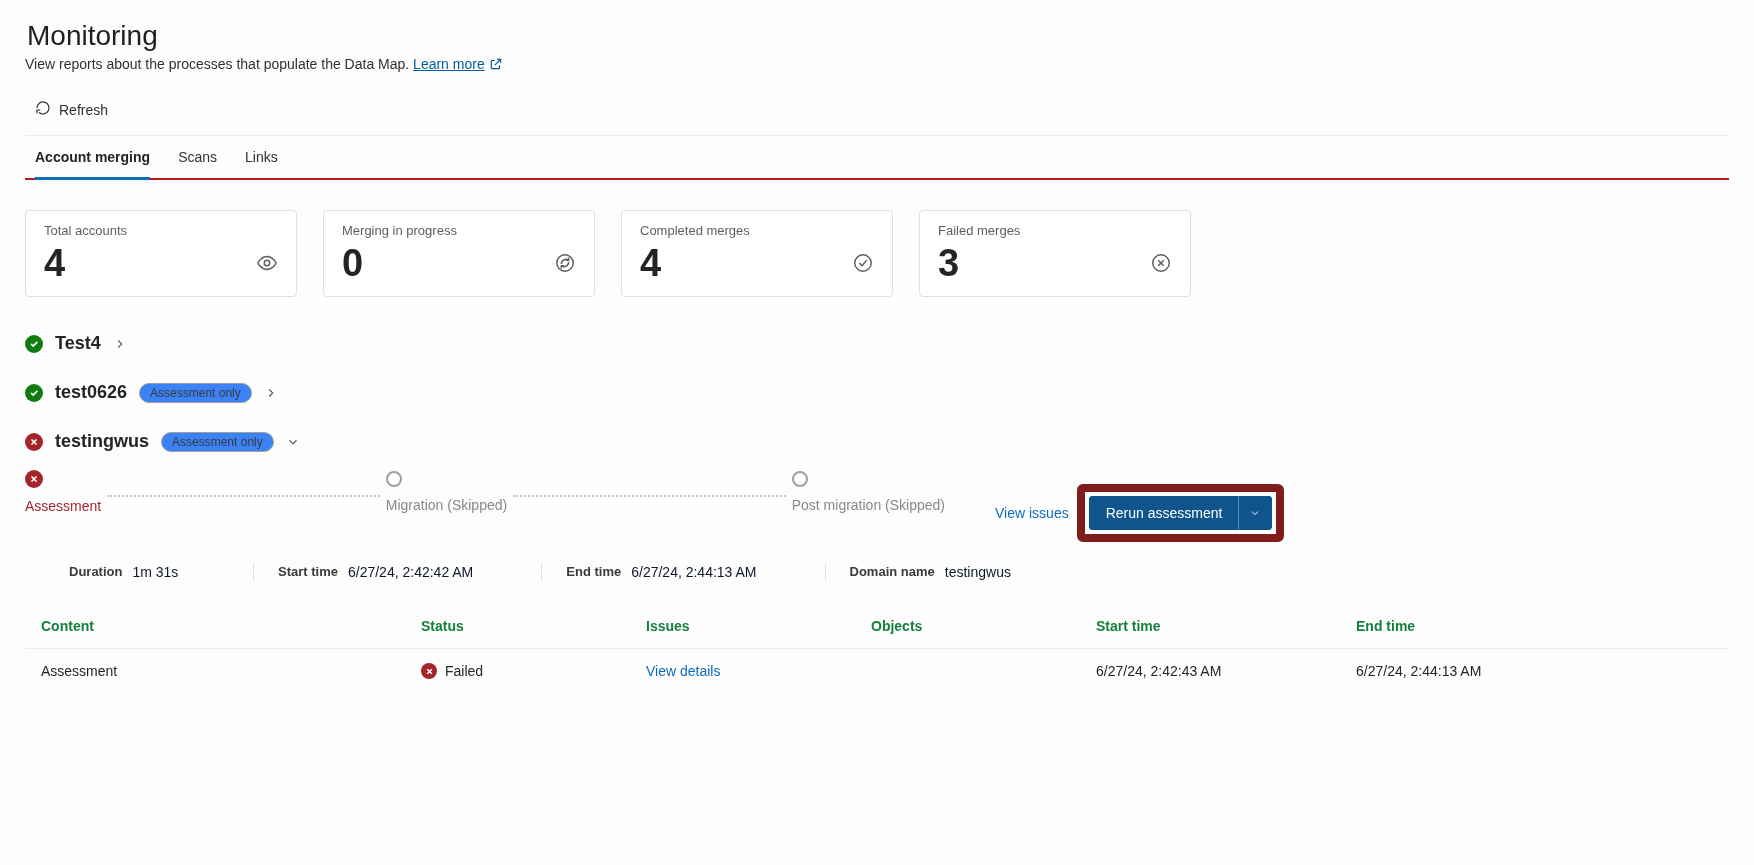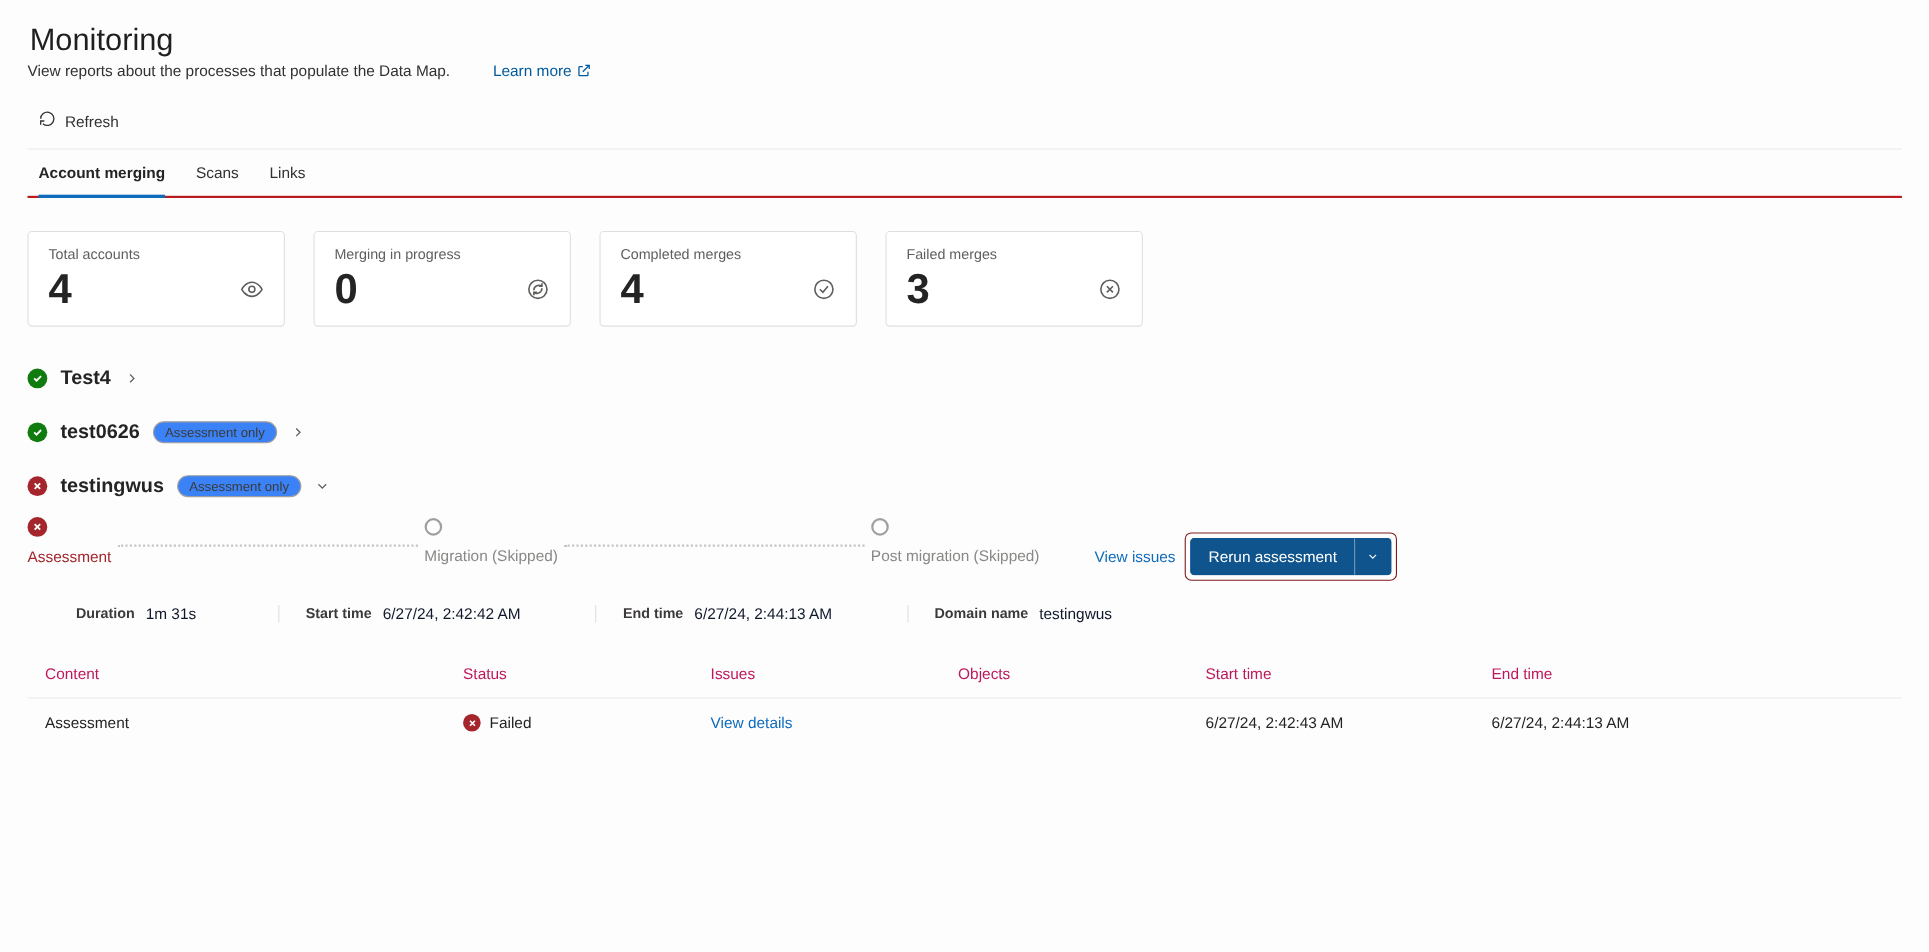--- a/index.html
+++ b/index.html
@@ -19,22 +19,22 @@
     font-weight: 400;
     color: #201f1e;
   }
   .page-subtitle {
     font-size: 14px;
     color: #323130;
     margin: 0 0 22px 0;
   }
   .page-subtitle a {
     color: #005a9e;
+    text-decoration: underline;
     cursor: pointer;
-    margin-left: 35px;
   }
   .learn-more-wrap { display: inline-flex; align-items: center; gap: 4px; }
   .ext-link-icon svg { width: 14px; height: 14px; display: block; }
 
   .toolbar {
     display: flex;
     align-items: center;
     border-bottom: 1px solid #edebe9;
     padding-bottom: 10px;
     margin-bottom: 0;
@@ -80,21 +80,21 @@
     height: 3px;
     background: #0f6cbd;
   }
 
   .metrics {
     display: flex;
     gap: 26px;
     margin: 30px 0 22px 0;
   }
   .metric-card {
-    width: 234px;
+    width: 272px;
     border: 1px solid #e1dfdd;
     border-radius: 4px;
     padding: 12px 18px 14px 18px;
     background: #fff;
     display: flex;
     flex-direction: column;
   }
   .metric-label {
     font-size: 13px;
     color: #605e5c;
@@ -200,21 +200,21 @@
     padding-top: 14px;
   }
   .link-button {
     color: #0f6cbd;
     font-size: 14px;
     background: none; border: none;
     cursor: pointer;
     padding: 0;
   }
   .rerun-wrap {
-    border: 1px solid #7f1d1d;
+    border: 8px solid #7f1d1d;
     border-radius: 6px;
     padding: 4px;
     display: inline-flex;
   }
   .split-btn {
     display: inline-flex;
     overflow: hidden;
     border-radius: 4px;
   }
   .split-btn .primary {
@@ -253,22 +253,22 @@
   .meta-label { font-size: 13px; font-weight: 600; color: #3b3a39; }
   .meta-value { font-size: 14px; color: #0f172a; }
 
   .grid-header, .grid-row {
     display: grid;
     grid-template-columns: 380px 225px 225px 225px 260px 1fr;
     padding: 14px 16px;
   }
   .grid-header {
     font-size: 14px;
-    font-weight: 400;
-    color: #be185d;
+    font-weight: 700;
+    color: #15803d;
     border-bottom: 1px solid #edebe9;
     margin-top: 24px;
   }
   .grid-row {
     font-size: 14px;
     color: #242424;
     align-items: center;
   }
   .status-failed {
     display: inline-flex;

